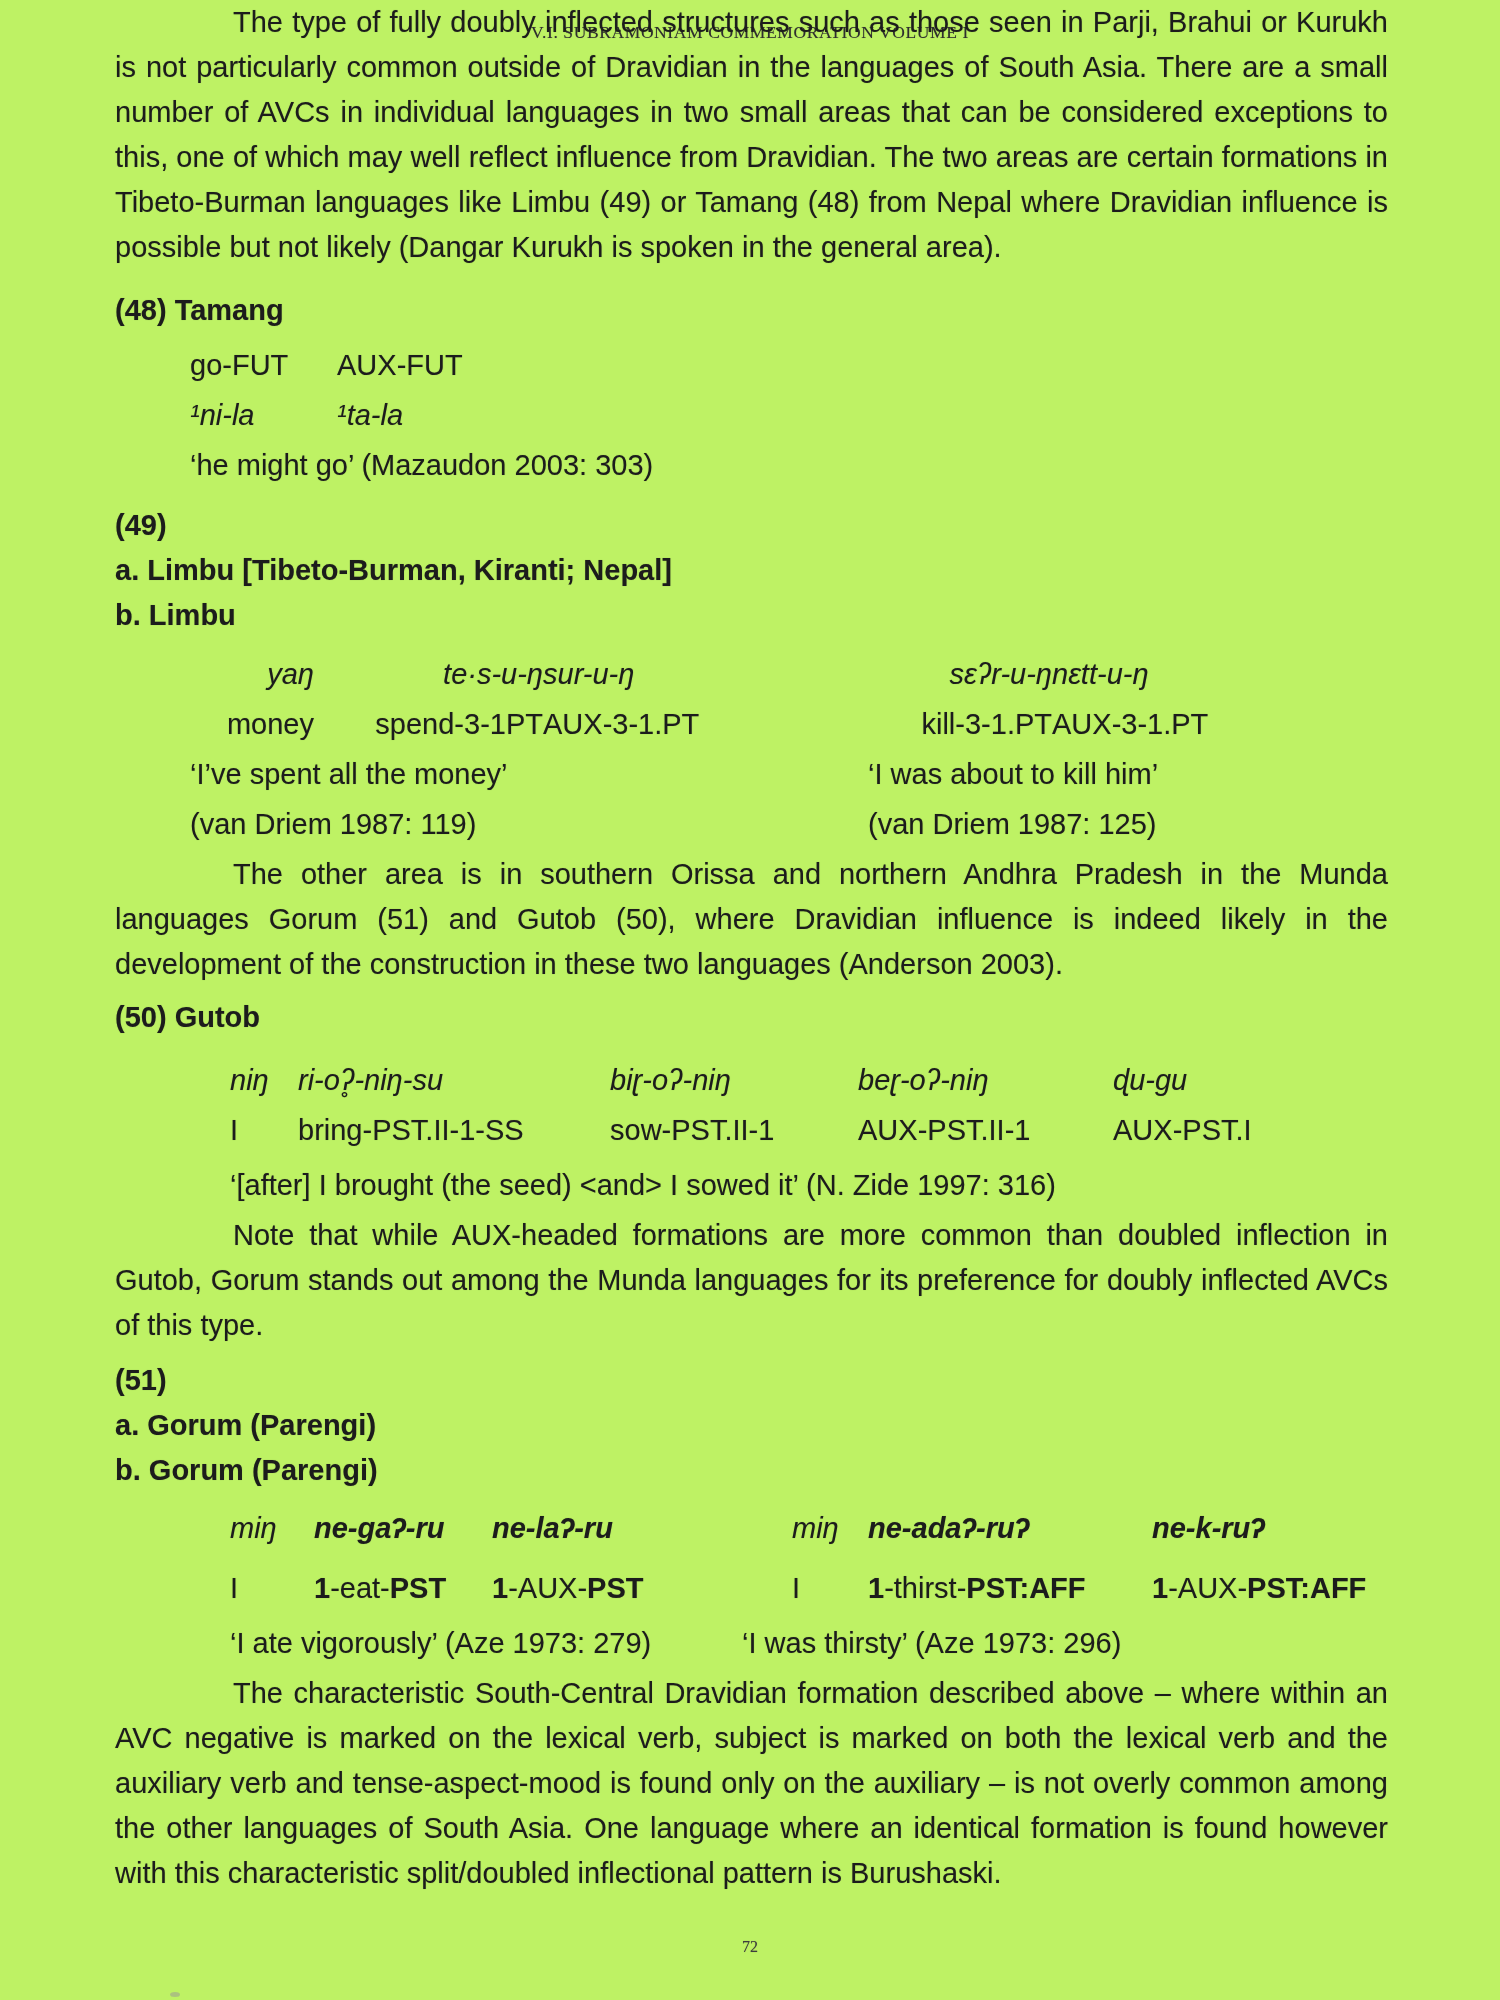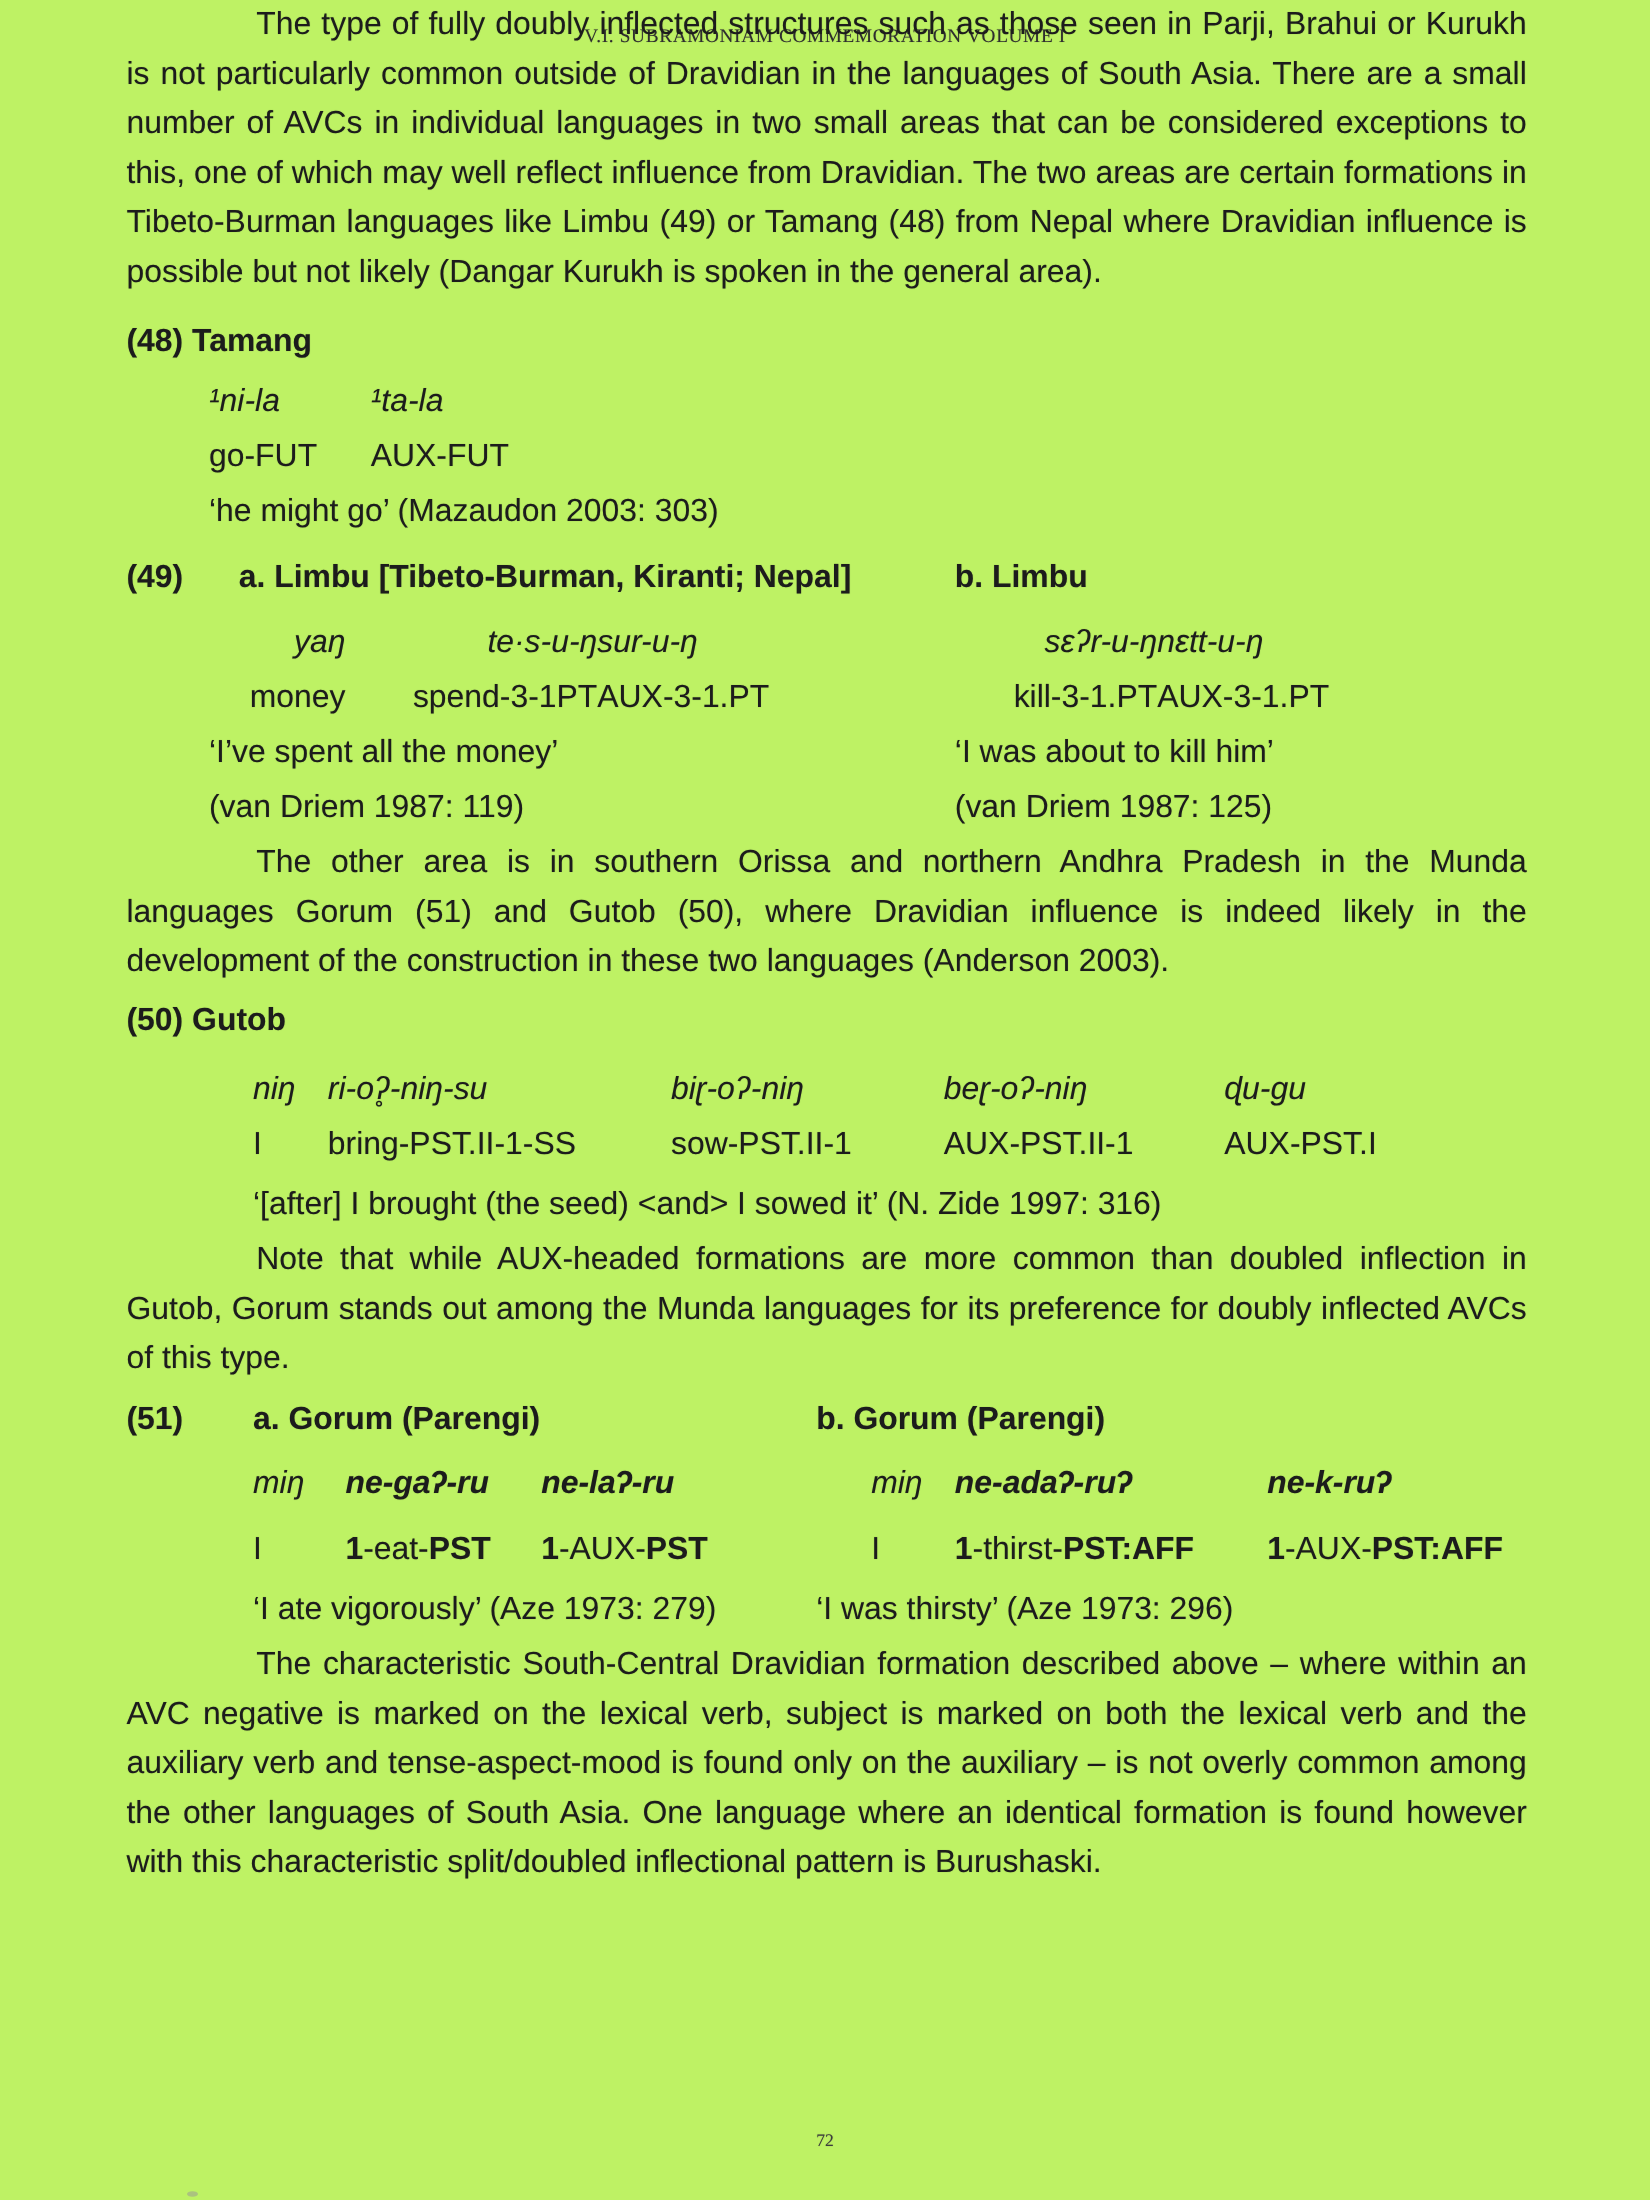--- a/index.html
+++ b/index.html
@@ -30,21 +30,21 @@
   .indent { text-indent:118px; }
   .mt-p1 { margin-top:85px; }
   .mt-p2 { margin-top:8px; }
   .mt-p3 { margin-top:22px; }
   .mt-p4 { margin-top:15px; }
   .ex-heading { font-weight:bold; margin:0; }
   .h48 { margin-top:18px; }
   .h49 { margin-top:15px; }
   .h50 { margin-top:8px; }
   .h51 { margin-top:10px; }
-  .hrow { display:flex; }
+  .hrow { display:flex;flex-direction:column; }
   .ix-row { display:flex; margin-bottom:5px; white-space:nowrap; }
   .tok { display:inline-block; flex:0 0 auto; }
   .ital { font-style:italic; }
   .b { font-weight:bold; }
   .ex48-block { margin-left:75px; margin-top:10px; }
   .ex49-cols { display:flex; margin-left:75px; margin-top:14px;text-align:right; }
   .ex50-block { margin-left:115px; margin-top:18px; }
   .ex51-block { margin-left:115px; margin-top:13px; }
   .gap15 { margin-top:15px; }
   .gap10 { margin-top:10px; }
@@ -68,27 +68,27 @@
 
   <div class="running-header">V.I. SUBRAMONIAM COMMEMORATION VOLUME I</div>
 
   <div class="content">
 
     <p class="body indent mt-p1">The type of fully doubly inflected structures such as those seen in Parji, Brahui or Kurukh is not particularly common outside of Dravidian in the languages of South Asia. There are a small number of AVCs in individual languages in two small areas that can be considered exceptions to this, one of which may well reflect influence from Dravidian. The two areas are certain formations in Tibeto-Burman languages like Limbu (49) or Tamang (48) from Nepal where Dravidian influence is possible but not likely (Dangar Kurukh is spoken in the general area).</p>
 
     <div class="ex-heading h48">(48) Tamang</div>
 
     <div class="ex48-block">
+      <div class="ix-row">
+        <span class="tok" style="width:147px">go-FUT</span>
+        <span class="tok">AUX-FUT</span>
+      </div>
       <div class="ix-row ital">
         <span class="tok" style="width:147px">¹ni-la</span>
         <span class="tok">¹ta-la</span>
-      </div>
-      <div class="ix-row">
-        <span class="tok" style="width:147px">go-FUT</span>
-        <span class="tok">AUX-FUT</span>
       </div>
       <div class="ix-row">
         <span class="tok">‘he might go’ (Mazaudon 2003: 303)</span>
       </div>
     </div>
 
     <div class="ex-heading h49 hrow">
       <span class="tok" style="width:102px">(49)</span>
       <span class="tok" style="width:651px">a. Limbu [Tibeto-Burman, Kiranti; Nepal]</span>
       <span class="tok">b. Limbu</span>

